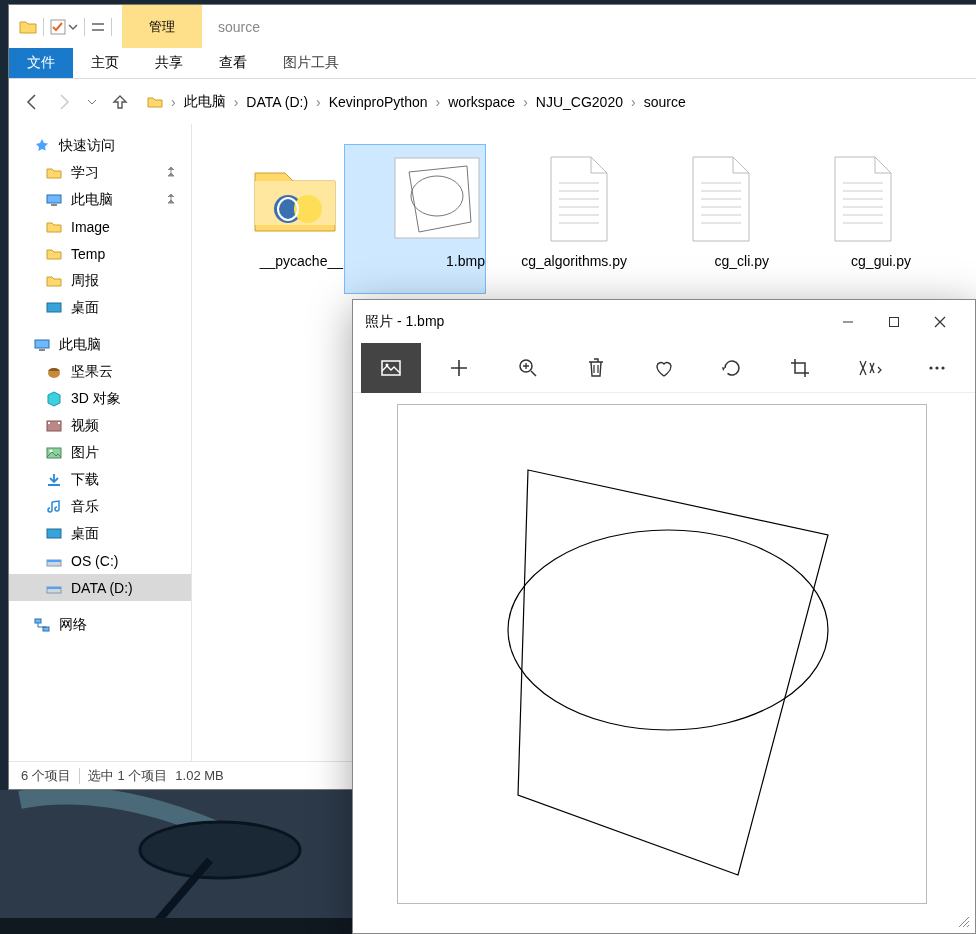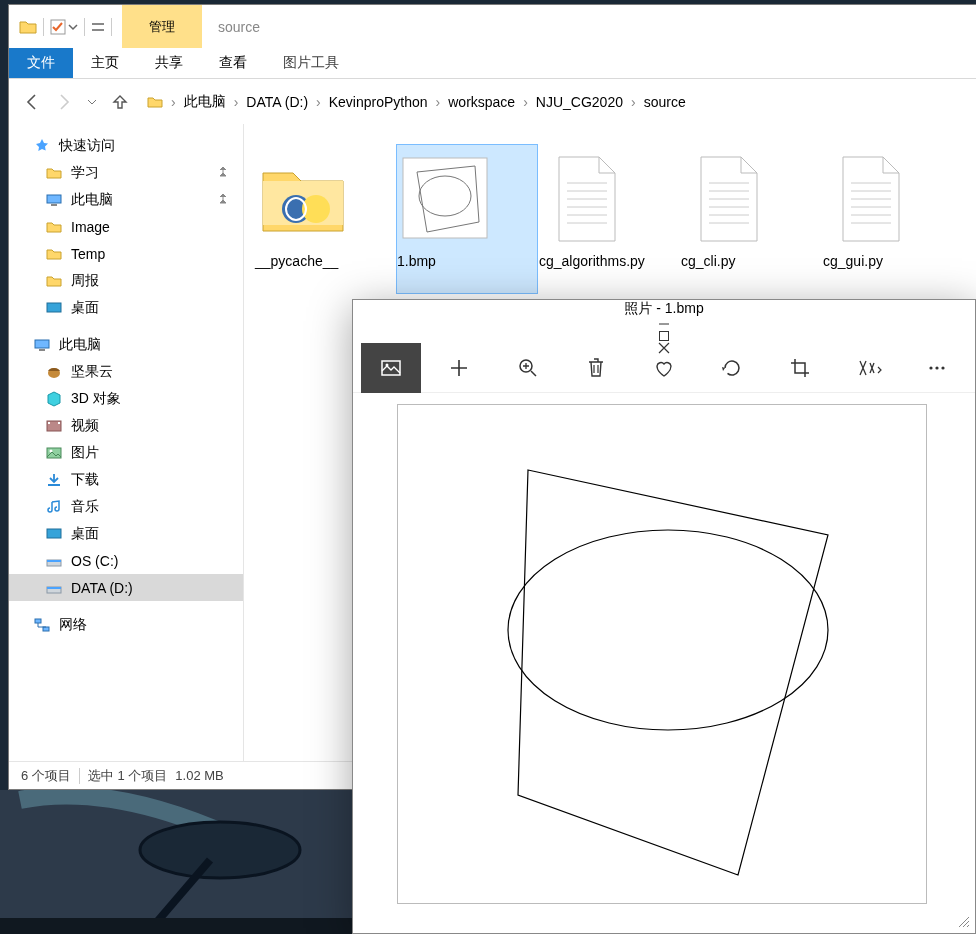--- a/index.html
+++ b/index.html
@@ -52,41 +52,41 @@
   padding: 0 4px; font-size: 14px;
 }
 .bc-icon { width: 20px; height: 20px; display: flex; align-items: center; justify-content: center; margin-right: 4px; }
 .bc-item { padding: 0 6px; cursor: default; }
 .bc-sep { color: #888; padding: 0 2px; }
 
 
 .body { display: flex; height: calc(100% - 43px - 31px - 45px - 28px); }
 
 .sidebar {
-  width: 235px; border-right: 1px solid #e5e5e5; padding: 8px 0; font-size: 14px;
+  width: 183px; border-right: 1px solid #e5e5e5; padding: 8px 0; font-size: 14px;
   overflow: hidden;
 }
 .side-group { margin-bottom: 10px; }
 .side-head, .side-item {
   height: 27px; display: flex; align-items: center; padding-left: 24px; gap: 8px; position: relative;
 }
 .side-head { font-size: 14px; }
 .side-item { padding-left: 36px; }
 .side-item.selected { background: #d9d9d9; }
 .side-pin {
   position: absolute; right: 12px; top: 6px; width: 14px; height: 14px;
 }
 .side-icon { width: 18px; height: 18px; display: flex; align-items: center; justify-content: center; }
 .side-icon svg { display: block; }
 
 .files {
   flex: 1; padding: 20px 10px; display: flex; flex-wrap: wrap; align-content: flex-start;
 }
 .file-item {
-  width: 142px; height: 150px; display: flex; flex-direction: column; align-items: flex-start;
+  width: 142px; height: 150px; display: flex; flex-direction: column; align-items: flex-end;
   justify-content: flex-start; gap: 6px; padding-top: 6px; font-size: 14px; text-align: center;
   border: 1px solid transparent;
 }
 .file-item.selected { background: #cde8ff; border: 1px solid #7abdff; }
 .file-thumb {
   width: 96px; height: 96px; display: flex; align-items: center; justify-content: center;
 }
 .file-label { max-width: 130px; word-break: break-all; line-height: 1.2; }
 
 
@@ -95,21 +95,21 @@
   padding: 0 12px; font-size: 13px; color: #444; gap: 8px;
 }
 .stat-sep { width: 1px; height: 16px; background: #ccc; }
 
 
 .photos {
   position: absolute; left: 352px; top: 299px; width: 624px; height: 635px;
   background: #fff; border: 1px solid #888; box-shadow: 0 8px 40px rgba(0,0,0,0.35);
 }
 .photos-title {
-  height: 43px; display: flex; align-items: center; padding: 0 12px; font-size: 14px; flex-direction: column;
+  height: 43px; display: flex; align-items: center; padding: 0 12px; font-size: 14px;
 }
 .photos-title-text { flex: 1; }
 .win-btn { width: 46px; height: 43px; display: flex; align-items: center; justify-content: center; font-size: 14px; }
 .photos-toolbar {
   height: 50px; display: flex; align-items: center; justify-content: space-around; padding: 0 4px;
   border-bottom: 1px solid #eee;
 }
 .ptool {
   width: 60px; height: 50px; display: flex; align-items: center; justify-content: center;
 }

